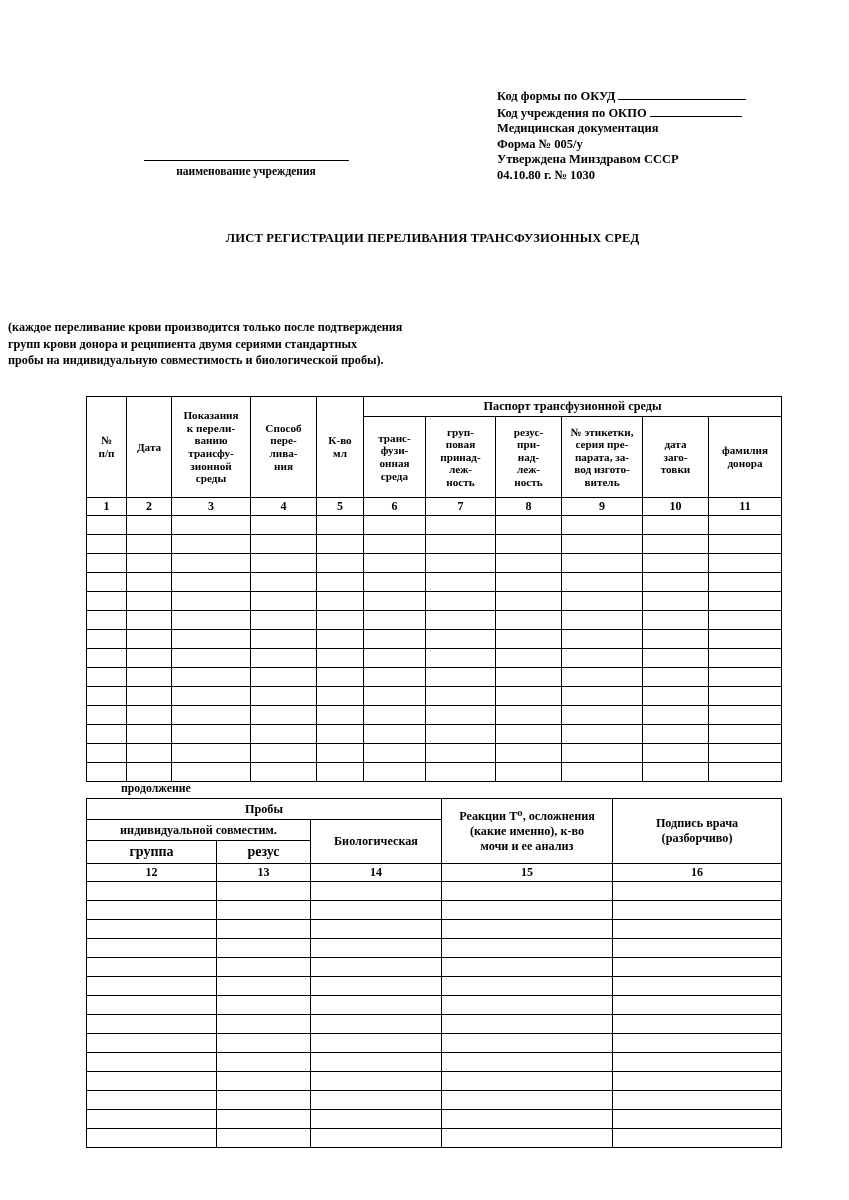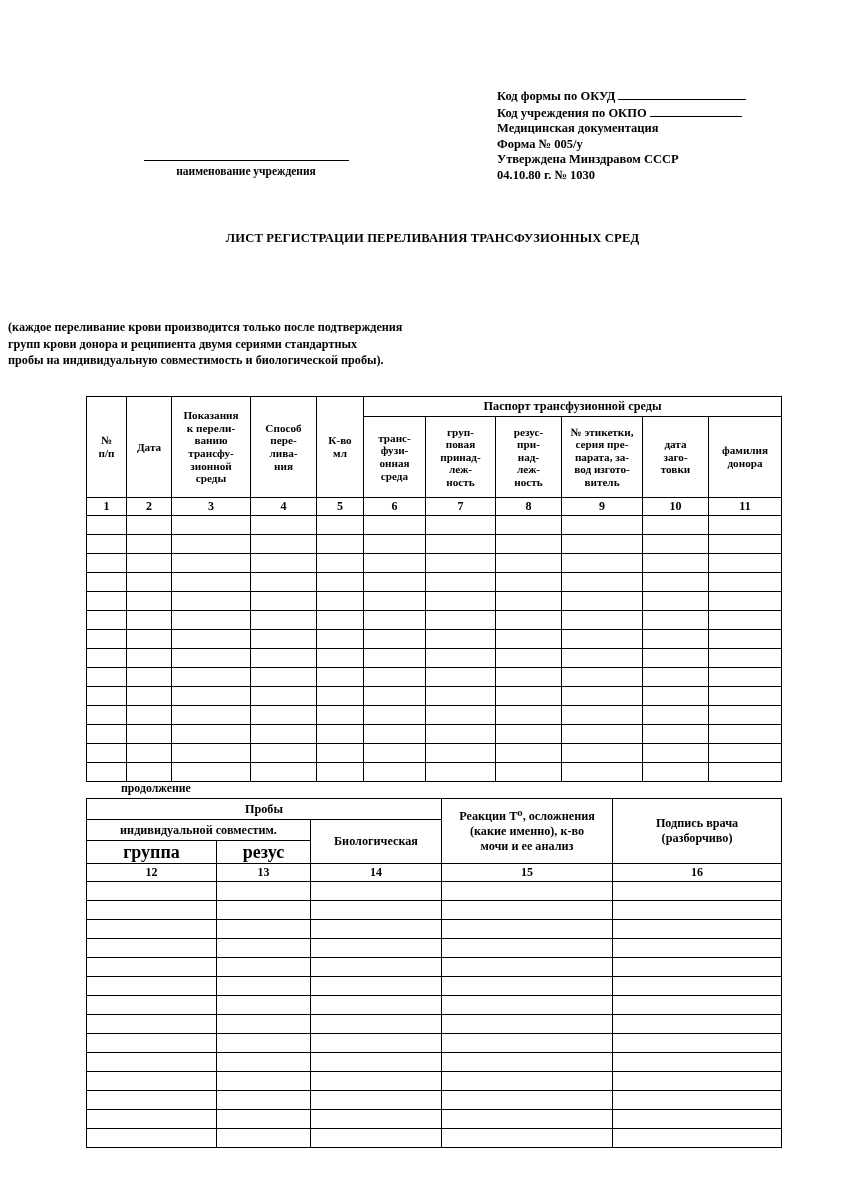--- a/index.html
+++ b/index.html
@@ -133,21 +133,21 @@
 
   .cont-label {
     position: absolute;
     left: 113px;
     top: 781px;
     font-size: 11.8px;
     font-weight: bold;
   }
   .tall-hdr { height: 100px; }
   .cont-hdr2 { height: 20px; font-size: 12.2px; margin-top: 45px; }
-  .cont-hdr3 { height: 22px; font-size: 18px; }
+  .cont-hdr3 { height: 22px; font-size: 14px; }
   .cont-big { font-size: 12.2px; }
   .cont-big span { display: block; line-height: 15px; }
 </style>
 </head>
 <body>
 
 <div class="page">
 
   <div class="header-codes">
     <span class="crow"><span>Код формы по ОКУД</span><span class="code-rule rule-okud"></span></span>

